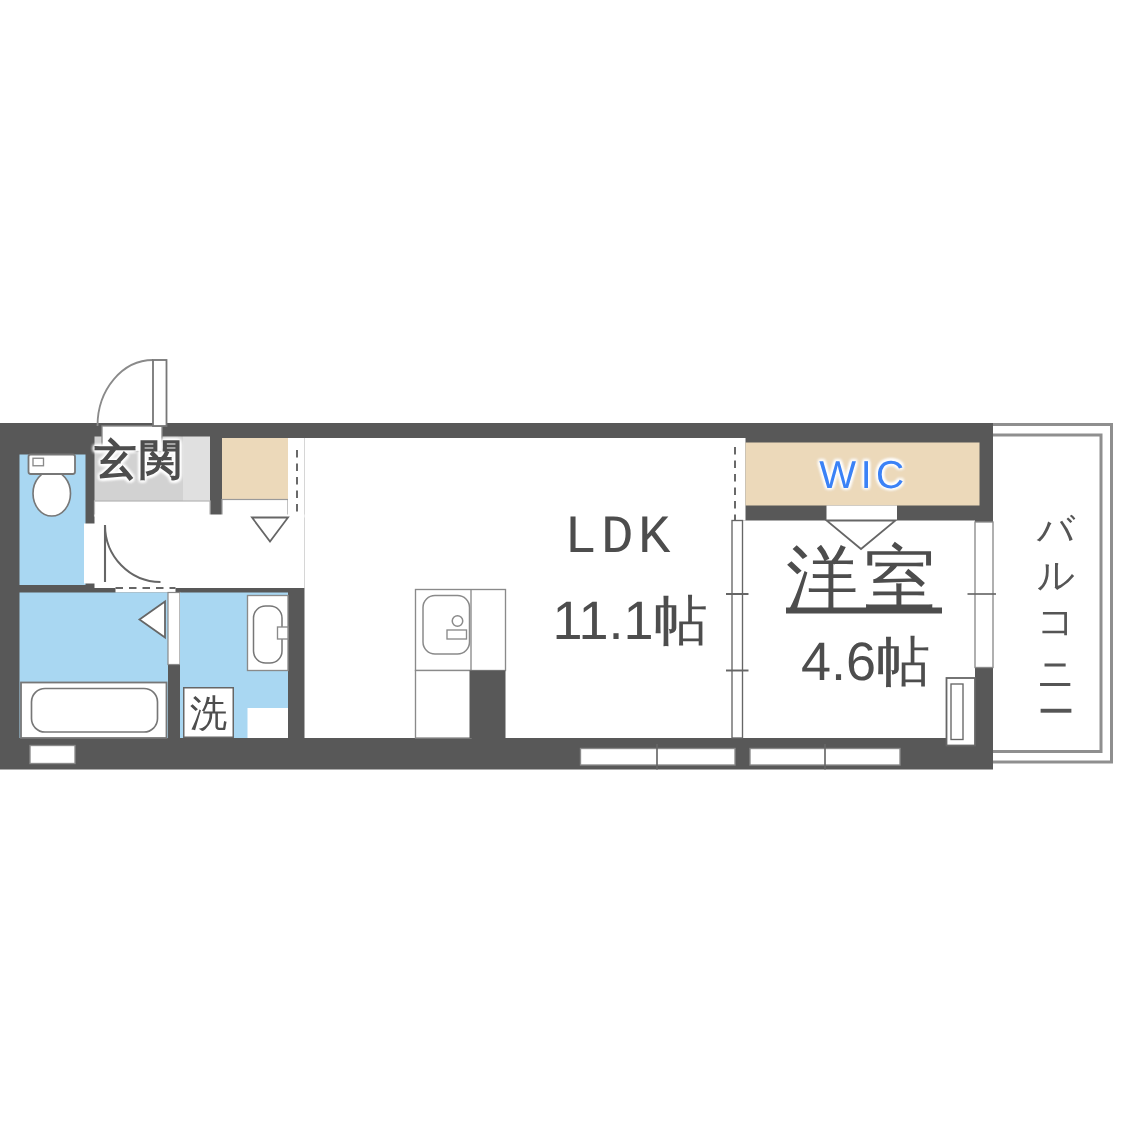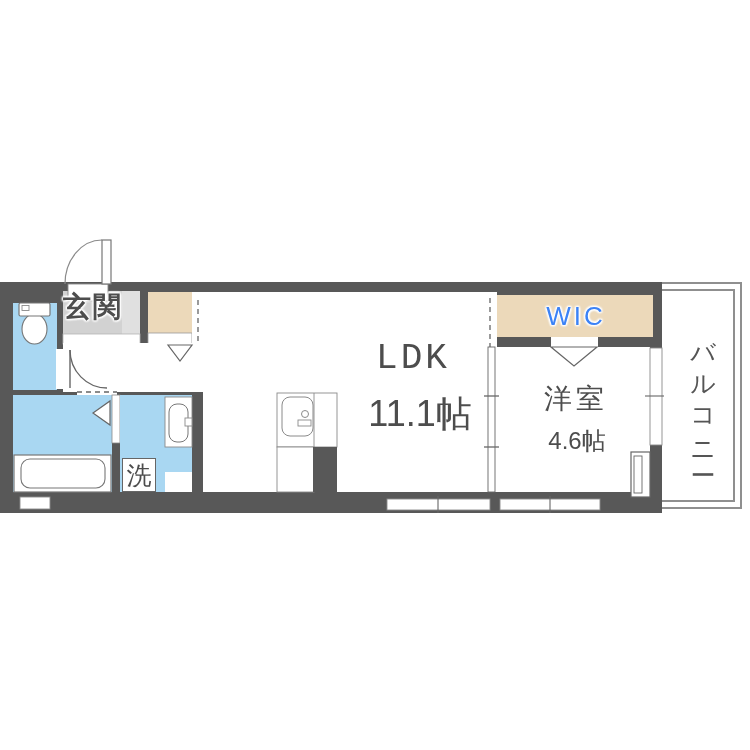--- a/index.html
+++ b/index.html
@@ -20,22 +20,22 @@
   #plan-svg{position:absolute;left:0;top:0;}
   .lbl{
     position:absolute;color:var(--text);transform:translate(-50%,-50%);
     white-space:nowrap;line-height:1;
   }
   .halo{text-shadow:0 0 3px #fff,0 0 3px #fff,1px 1px 2px #fff,-1px -1px 2px #fff,1px -1px 2px #fff,-1px 1px 2px #fff;}
   .lbl-genkan{left:93px;top:307px;font-size:28px;font-weight:600;letter-spacing:2px;}
   .lbl-wic{left:576px;top:316px;font-size:26px;font-weight:500;letter-spacing:3px;color:#3b82f6;}
   .lbl-ldk{left:413px;top:359px;font-size:36px;font-weight:500;letter-spacing:3px;font-family:Liberation Mono, monospace;}
   .lbl-ldk-size{left:420px;top:414px;font-size:36px;font-weight:500;}
-  .lbl-western{left:576px;top:399px;font-size:28px;font-weight:500;letter-spacing:4px;}
-  .lbl-western-size{left:577px;top:441px;font-size:24px;font-weight:500;}
+  .lbl-western{left:576px;top:387px;font-size:48px;font-weight:500;letter-spacing:4px;text-decoration:underline;}
+  .lbl-western-size{left:577px;top:441px;font-size:36px;font-weight:500;}
   .lbl-balcony{
     left:703px;top:396px;font-size:25px;color:#555;
     writing-mode:vertical-rl;letter-spacing:6px;transform:translate(-50%,-50%);
   }
   .laundry-box{
     position:absolute;left:122px;top:458px;width:34px;height:34px;
     background:#fff;border:1.5px solid #666;display:flex;align-items:center;justify-content:center;
     font-size:25px;color:var(--text);box-sizing:border-box;
   }
   

